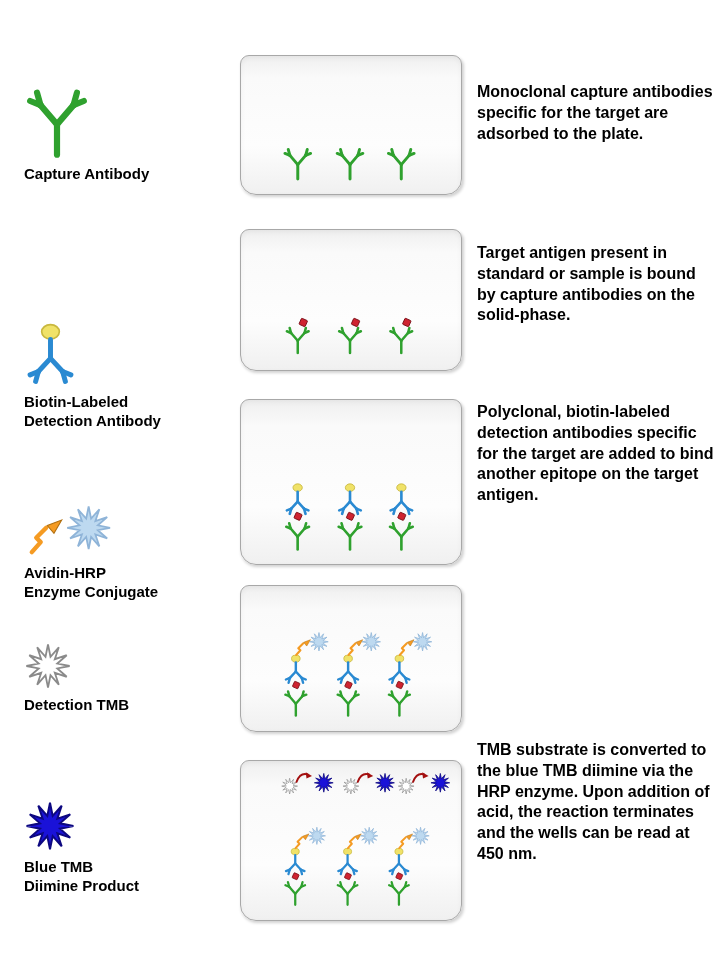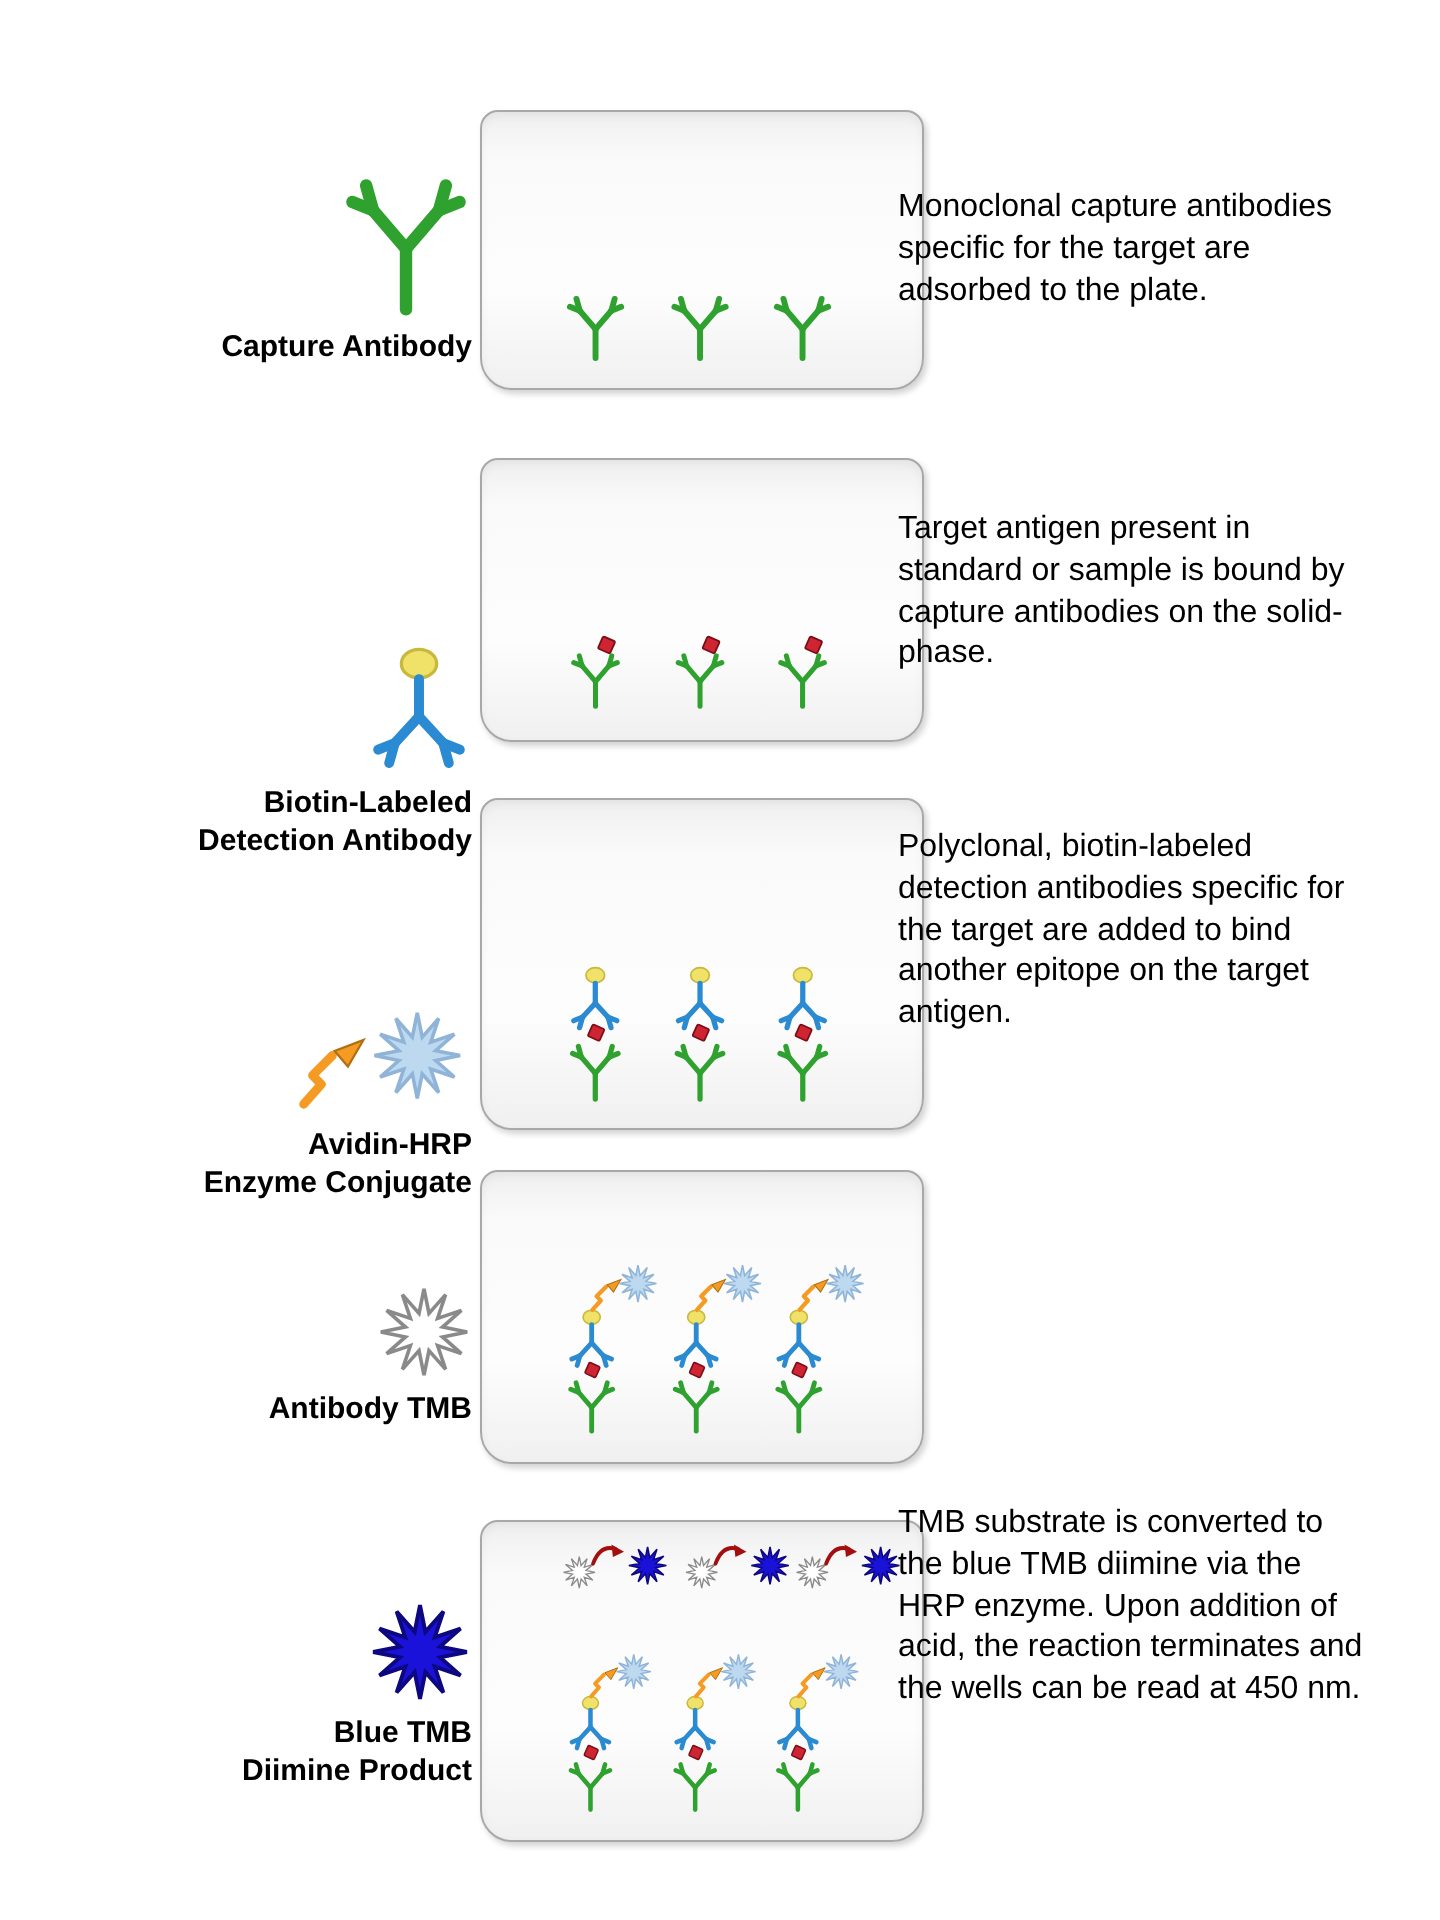--- a/index.html
+++ b/index.html
@@ -1,35 +1,35 @@
 <!DOCTYPE html>
 <html style="--capture-green: #2fa12e; --antigen-red: #cf2431; --antigen-dark: #7a0e16; --detect-blue: #2a8ad2; --biotin-yellow: #f0e268; --biotin-dark: #c9b83e; --hrp-orange: #f59b23; --hrp-dark: #b06f10; --avidin-blue: #bdd9f0; --avidin-stroke: #8fb4d8; --tmb-white: #ffffff; --tmb-gray: #8a8a8a; --tmb-blue: #1a12d8; --tmb-blue-dark: #0d0880; --arrow-red: #a30f0f;"><head>
 <meta charset="utf-8">
 <style>
   * { margin:0; padding:0; box-sizing:border-box; }
   html,body { background:#ffffff; }
   body { font-family:"Liberation Sans", sans-serif; color:#000; }
   .canvas { position:relative; width:720px; height:960px; background:#fff; overflow:hidden; }
 
-  .legend-item { position:absolute; left:24px; width:212px; text-align:right; }
+  .legend-item { position:absolute; left:24px; width:212px; text-align:left; }
   .legend-label { font-weight:bold; font-size:15px; line-height:1.28; white-space:pre-line; margin-top:5px; }
   .licon { display:inline-block; vertical-align:top; }
 
   .well {
     position:absolute; left:240px; width:222px;
     border:1.4px solid #a8a8a8;
     border-radius:9px 9px 16px 16px;
     background:linear-gradient(180deg,#efefef 0%,#fafafa 16%,#fdfdfd 65%,#f0f0f0 100%);
     box-shadow: inset 0 2px 5px rgba(0,0,0,0.05), 1.5px 2px 3px rgba(0,0,0,0.18);
   }
   .well svg { display:block; width:100%; height:100%; }
 
   .step-text {
-    position:absolute; left:449px; width:238px;
-    font-weight:normal; font-size:16px; line-height:1.3;margin-top:12px;
+    position:absolute; left:477px; width:238px;
+    font-weight:bold; font-size:16px; line-height:1.3;
   }
 
   .defs { position:absolute; width:0; height:0; overflow:hidden; }
 </style>
 </head>
 <body>
 
 <div class="canvas">
 
   <svg class="defs" aria-hidden="true">
@@ -124,21 +124,21 @@
       <use href="#star12" x="30" y="0" width="37" height="37" style="--star-fill:var(--avidin-blue,#bdd9f0);--star-stroke:var(--avidin-stroke,#8fb4d8)"></use>
     </svg>
     <div class="legend-label">Avidin-HRP
 Enzyme Conjugate</div>
   </div>
 
   <div class="legend-item" style="top:642px">
     <svg class="licon" width="48" height="48" viewBox="0 0 40 40">
       <use href="#star12" width="40" height="40" style="--star-fill:var(--tmb-white,#ffffff);--star-stroke:var(--tmb-gray,#8a8a8a)"></use>
     </svg>
-    <div class="legend-label">Antibody TMB</div>
+    <div class="legend-label">Detection TMB</div>
   </div>
 
   <div class="legend-item" style="top:800px">
     <svg class="licon" width="52" height="52" viewBox="0 0 40 40">
       <use href="#star12" width="40" height="40" style="--star-fill:var(--tmb-blue,#1a12d8);--star-stroke:var(--tmb-blue-dark,#0d0880)"></use>
     </svg>
     <div class="legend-label">Blue TMB
 Diimine Product</div>
   </div>
 

